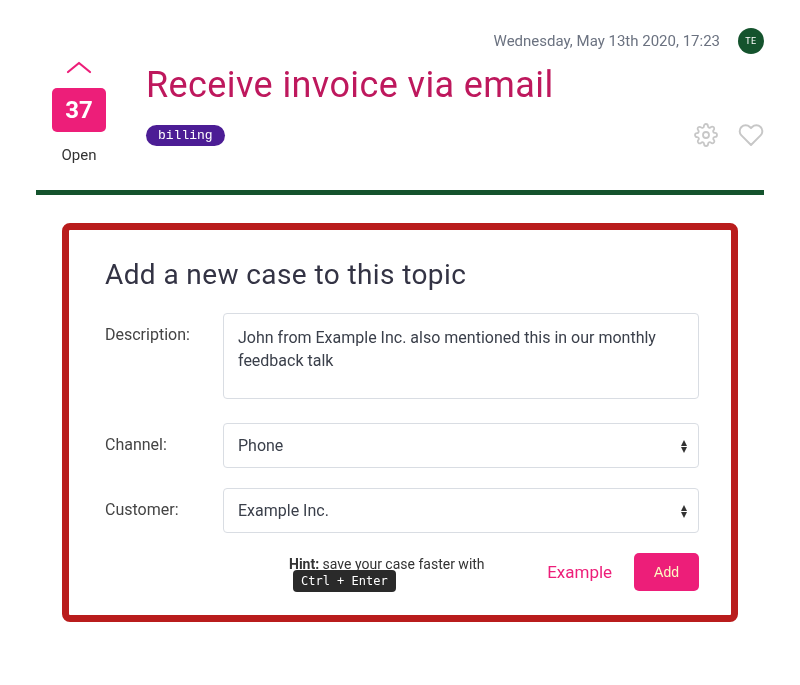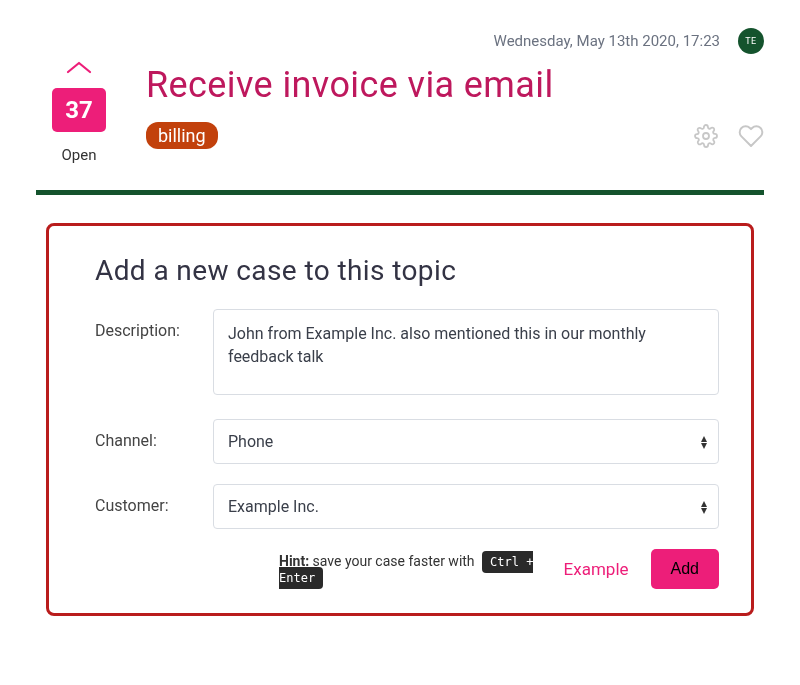--- a/index.html
+++ b/index.html
@@ -77,38 +77,39 @@
       color: #3a3f4a;
       font-size: 17px;
       margin-bottom: 24px;
     }
     .tag-row {
       display: flex;
       align-items: center;
       justify-content: space-between;
     }
     .tag {
-      background: #c2410c;
-      color: #fff;
-      font-size: 18px;
+      background: #4c1d95;
+      color: #fff;
+      font-size: 13px;
       padding: 3px 12px;
       border-radius: 12px;
+      font-family: Liberation Mono, monospace;
     }
     .action-icons {
       display: flex;
       gap: 20px;
       align-items: center;
     }
     .icon-btn { cursor: pointer; color: #c7c7c7; }
     .icon-btn svg { display: block; }
     .form-card {
-      border: 3px solid #b91c1c;
+      border: 7px solid #b91c1c;
       border-radius: 8px;
-      padding: 28px 32px 24px 46px;
-      margin: 0 10px;
+      padding: 28px 32px 24px 36px;
+      margin: 0 26px;
     }
     .form-title {
       font-size: 28px;
       font-weight: 400;
       color: #334;
       margin-bottom: 22px;
       letter-spacing: 0.4px;
     }
     .form-row {
       display: flex;
@@ -185,25 +186,25 @@
       border-radius: 4px;
       margin-left: 4px;
     }
     .cancel-link {
       color: #ed1e79;
       font-size: 17px;
       cursor: pointer;
     }
     .add-btn {
       background: #ed1e79;
-      color: #000000;
+      color: #fef9c3;
       border: none;
       border-radius: 5px;
       padding: 11px 20px;
-      font-size: 16px;
+      font-size: 14px;
       cursor: pointer;
     }
   </style>
 </head>
 <body>
 
 <div class="topbar">
   <div class="timestamp">Wednesday, May 13th 2020, 17:23</div>
   <div class="avatar">TE</div>
 </div>

